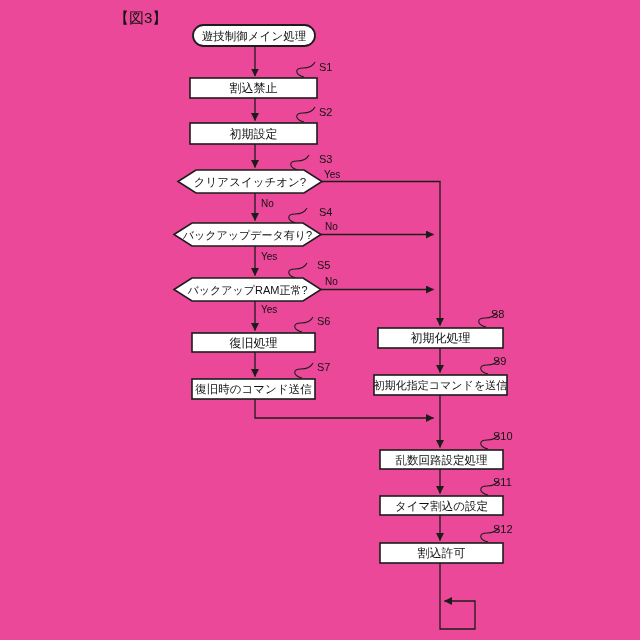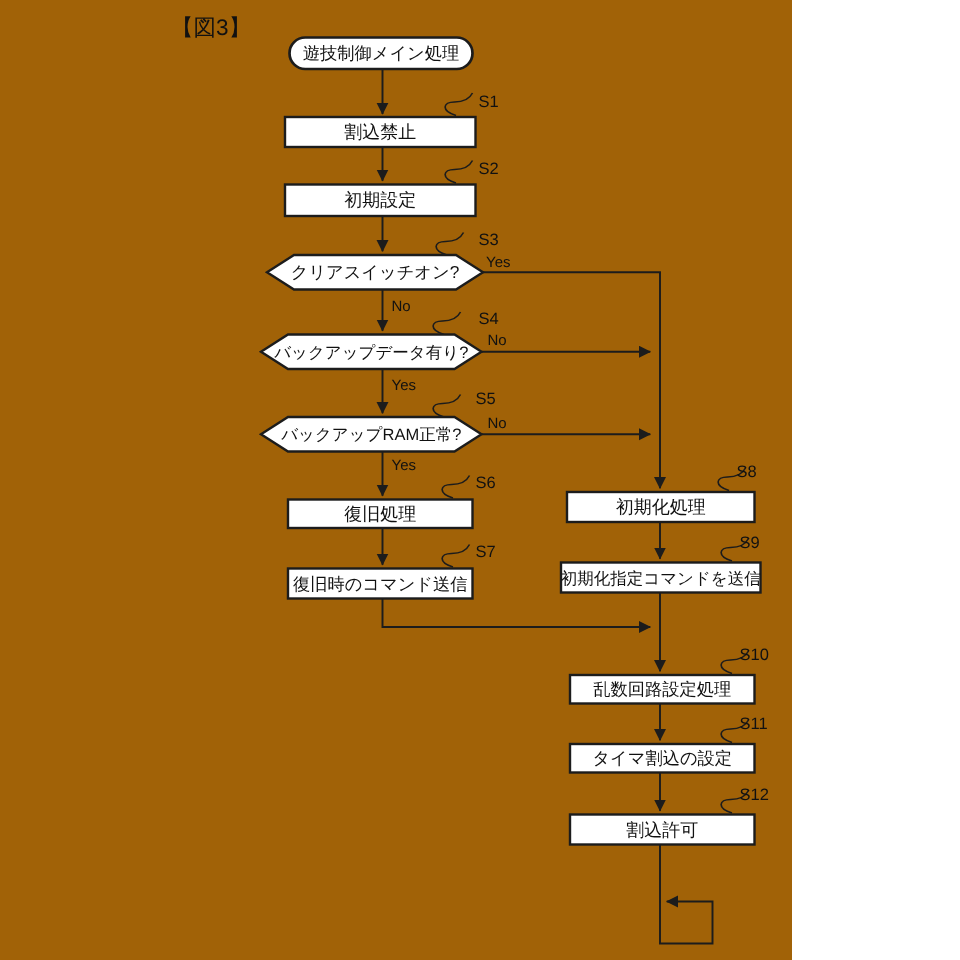--- a/index.html
+++ b/index.html
@@ -1,16 +1,16 @@
 <!DOCTYPE html>
 <html><head>
 <meta charset="utf-8">
 <style>
   html,body{margin:0;padding:0;background:#ffffff;}
-  .page{width:528px;height:640px;position:relative;background:#a16207;overflow:hidden;}
+  .page{width:640px;height:640px;position:relative;background:#ec4899;overflow:hidden;}
   svg{display:block;}
   .shape{fill:#ffffff;stroke:#1c1c1c;stroke-width:1.6;}
   .terminal{stroke-width:1.8;}
   .edge{fill:none;stroke:#1c1c1c;stroke-width:1.3;}
   .leader{fill:none;stroke:#1c1c1c;stroke-width:1.1;}
   .node-label{font-family:"Liberation Sans",sans-serif;font-size:12px;fill:#111;text-anchor:middle;}
   .node-label.small{font-size:11px;}
   .node-label.mid{font-size:11.5px;}
   .step-id{font-family:"Liberation Sans",sans-serif;font-size:11px;fill:#111;}
   .branch{font-family:"Liberation Sans",sans-serif;font-size:10px;fill:#111;}

